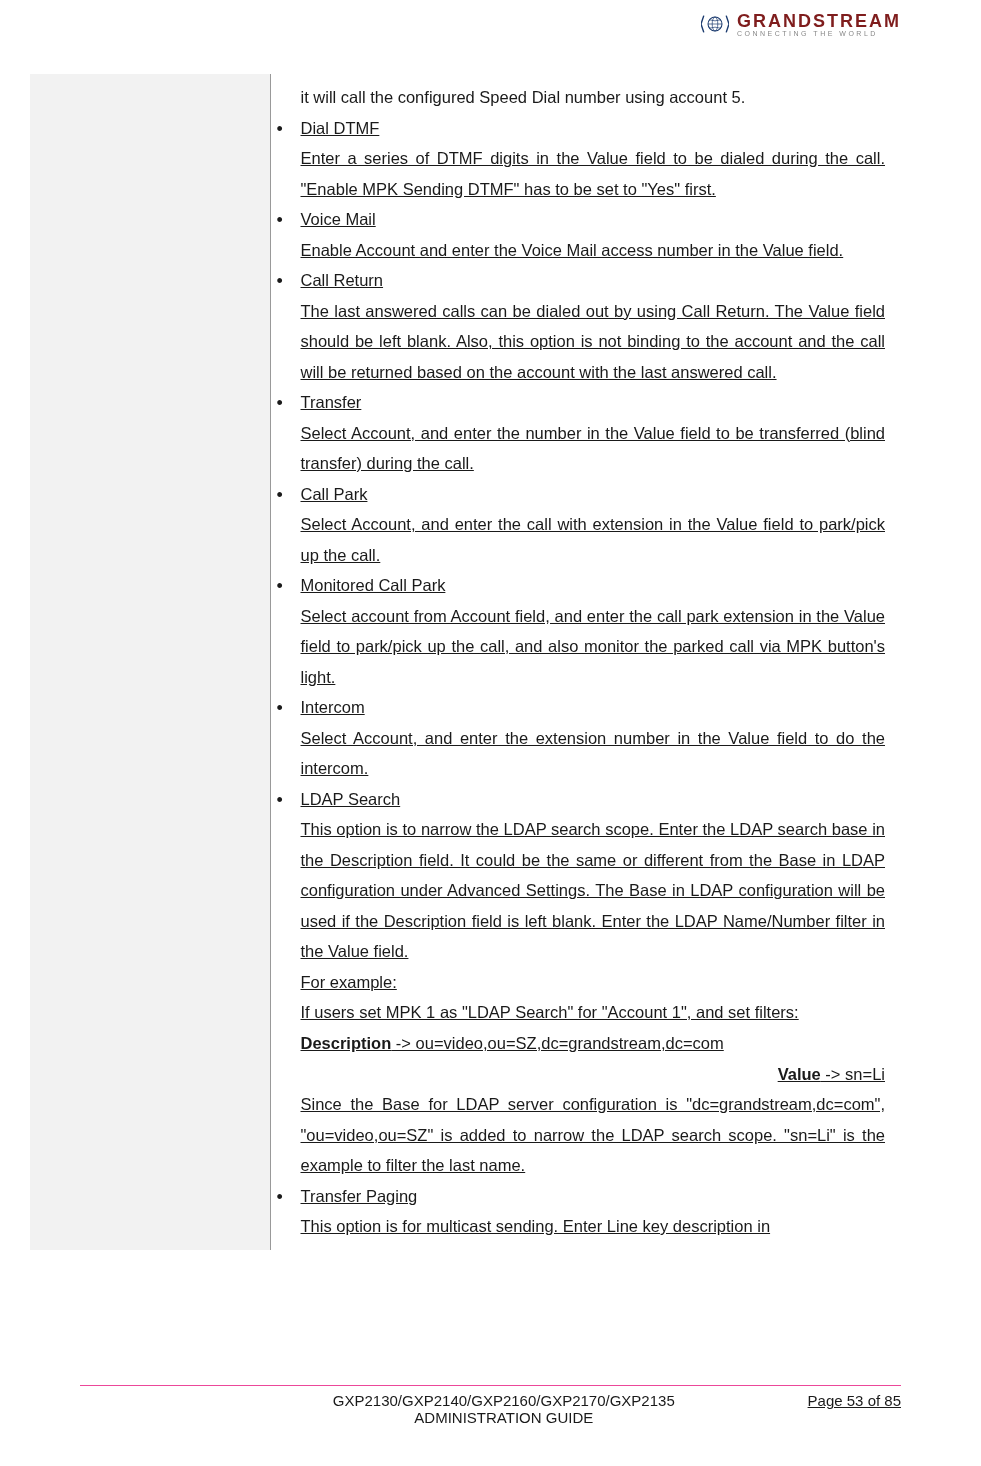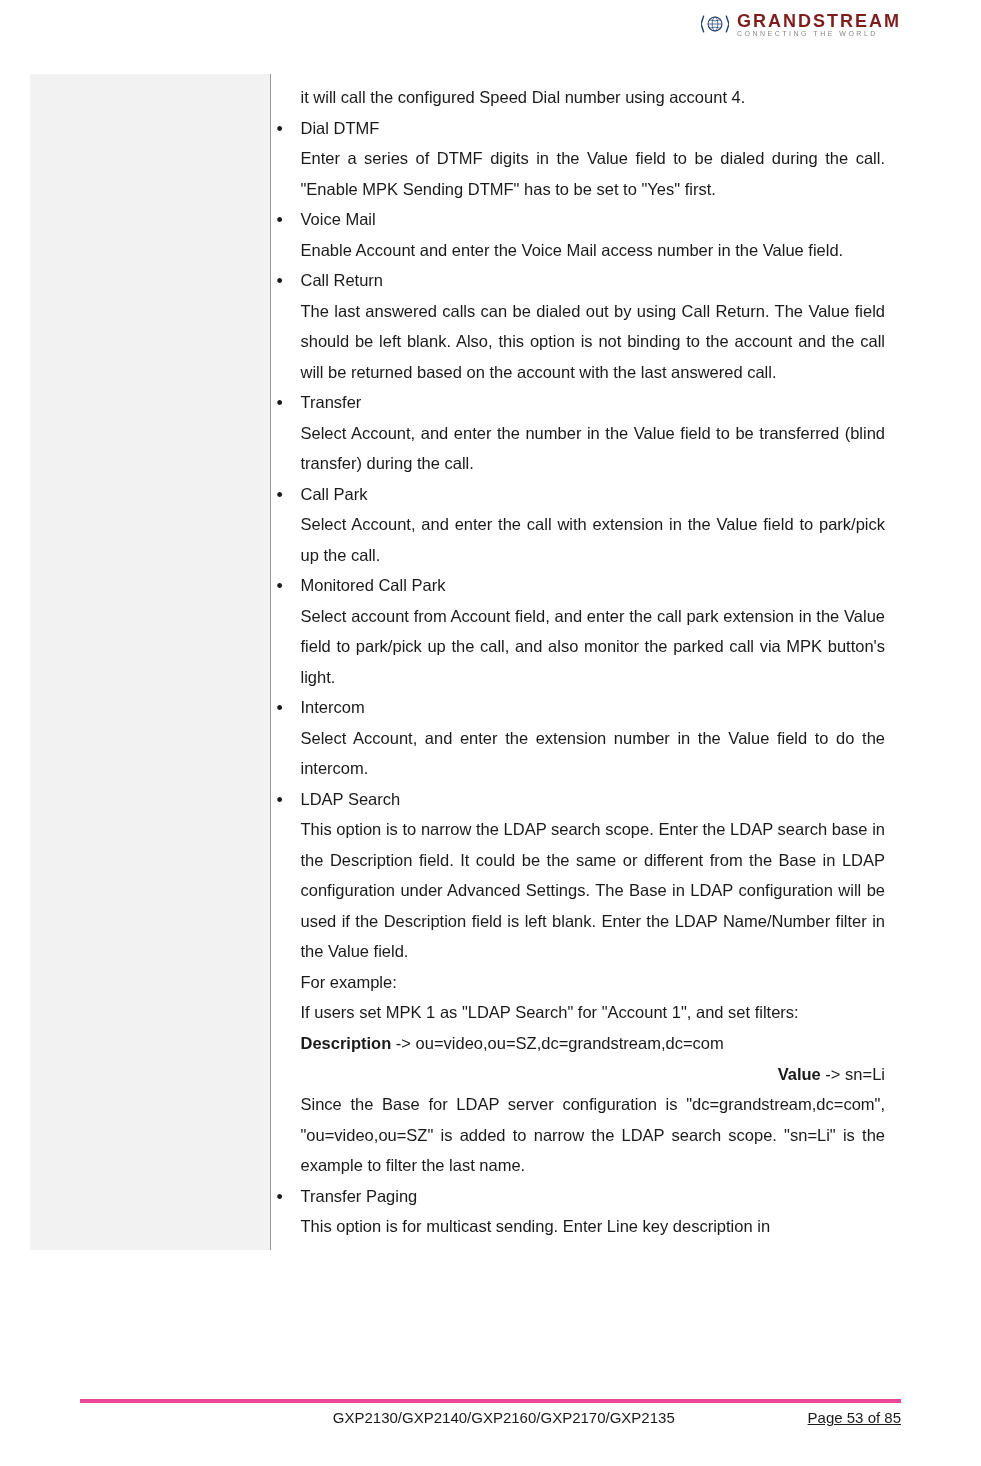--- a/index.html
+++ b/index.html
@@ -63,41 +63,42 @@
       text-align: justify;
     }
     ul.bullets {
       list-style: none;
       padding: 0;
     }
     ul.bullets > li {
       position: relative;
       padding-left: 0px;
       margin-left: 0px;
+      text-decoration: underline;
     }
     ul.bullets > li::before {
       content: "•";
       position: absolute;
       left: -24px;
       font-size: 18px;
     }
     .item-title {
       display: block;
     }
     .item-desc {
       display: block;
       text-align: justify;
     }
     .bold { font-weight: bold; margin-top: 10px; }
     .footer {
       position: absolute;
       bottom: 40px;
       left: 80px;
       right: 80px;
-      border-top: 4px solid #ec4899;
+      border-top: 1px solid #ec4899;
       padding-top: 6px;
       display: flex;
       justify-content: flex-end;
       font-size: 15px;
     }
     .footer-left { text-align: center; flex: 1; padding-left: 120px; }
     .footer-right { white-space: nowrap; text-decoration: underline; }
   </style>
 </head>
 <body>
@@ -116,21 +117,21 @@
     <span class="logo-main">GRANDSTREAM</span>
     <span class="logo-sub">CONNECTING THE WORLD</span>
   </div>
 </div>
 
 <table class="content-table">
   <tbody>
       <tr>
     <td class="left-cell"></td>
     <td class="right-cell">
-      <div class="intro-text">it will call the configured Speed Dial number using account 4.</div>
+      <div class="intro-text">it will call the configured Speed Dial number using account 5.</div>
       <ul class="bullets">
         <li>
           <span class="item-title">Dial DTMF</span>
           <span class="item-desc">Enter a series of DTMF digits in the Value field to be dialed during the call. "Enable MPK Sending DTMF" has to be set to "Yes" first.</span>
         </li>
         <li>
           <span class="item-title">Voice Mail</span>
           <span class="item-desc">Enable Account and enter the Voice Mail access number in the Value field.</span>
         </li>
         <li>
@@ -168,15 +169,16 @@
         </li>
       </ul>
     </td>
   </tr>
 </tbody>
   </table>
 
 <div class="footer">
   <div class="footer-left">
     <div>GXP2130/GXP2140/GXP2160/GXP2170/GXP2135</div>
+    <div>ADMINISTRATION GUIDE</div>
   </div>
   <div class="footer-right">Page 53 of 85</div>
 </div>
 
 </body></html>

